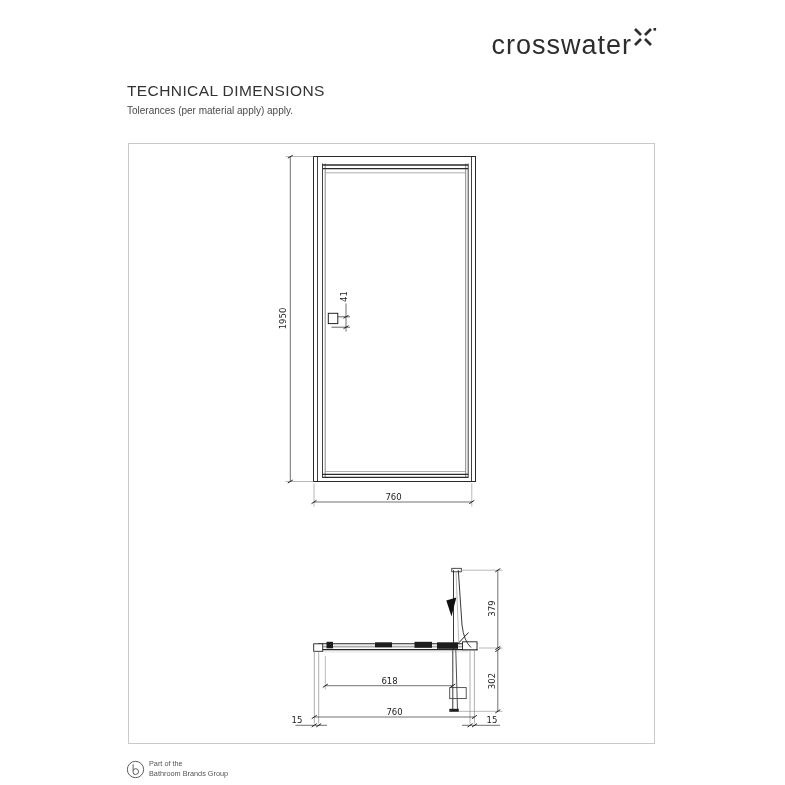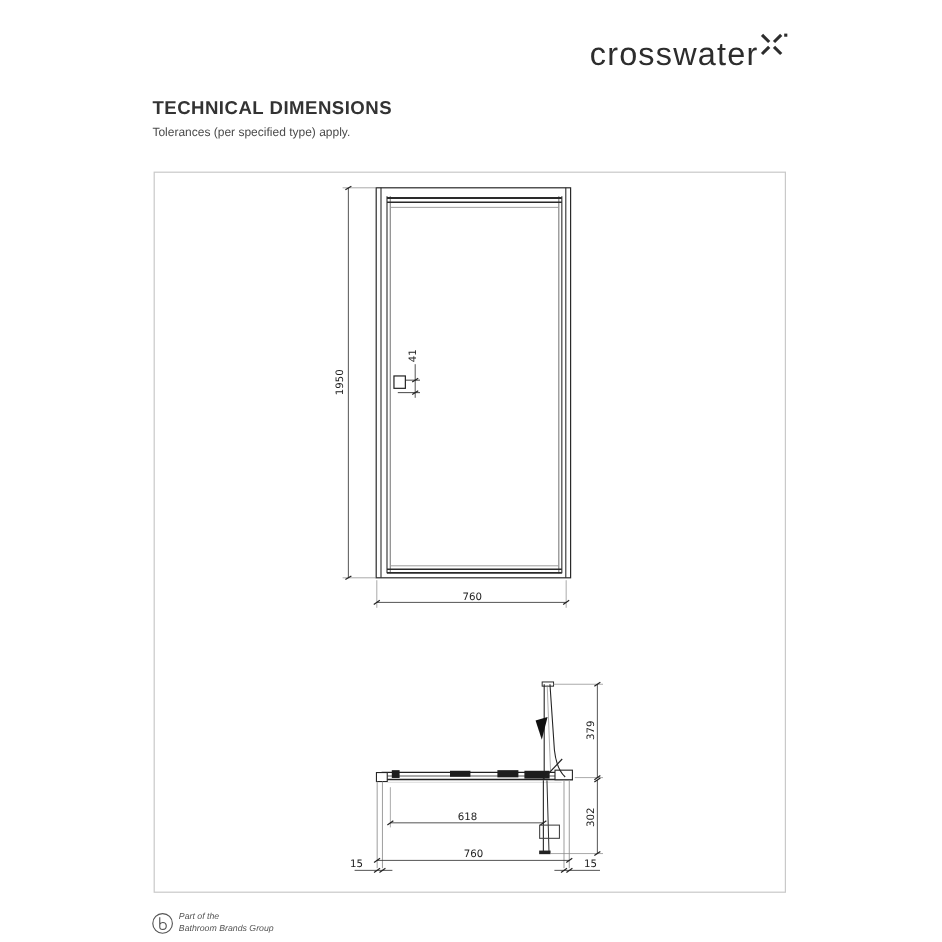--- a/index.html
+++ b/index.html
@@ -10,37 +10,37 @@
   
   .brand{position:absolute;top:27px;left:500px;width:160px;height:34px;}
   .brand-text{
     position:absolute;top:3px;right:28px;font-size:27px;font-weight:400;
     color:#2d2d2d;letter-spacing:1px;line-height:30px;
   }
   .brand-mark{position:absolute;top:0;right:2px;width:26px;height:24px;}
   
   .titleblock{position:absolute;left:127px;top:82px;width:420px;}
   .titleblock h1{
-    margin:0;font-size:15.5px;font-weight:700;color:#333;letter-spacing:.4px;
+    margin:0;font-size:15.5px;font-weight:400;color:#333;letter-spacing:.4px;
   }
   .titleblock p{margin:7px 0 0 0;font-size:10px;color:#4a4a4a;line-height:13.5px;}
   .titleblock p.second{margin-top:4px;}
   
   .drawing-box{
     position:absolute;left:128px;top:143px;width:525px;height:599px;
     border:1px solid #c9c9c9;background:#fff;
   }
   svg.cad{position:absolute;left:0;top:0;width:785px;height:785px;}
   svg.cad text{
     font-family:"DejaVu Sans", sans-serif;font-size:8.5px;fill:#222;
   }
   
   .footer{position:absolute;left:126px;top:759px;width:260px;height:24px;}
   .footer-logo{position:absolute;left:0;top:1px;width:19px;height:19px;}
-  .footer-text{position:absolute;left:23px;top:0;font-size:7.3px;color:#555;line-height:10px;font-style:italic;}
+  .footer-text{position:absolute;left:23px;top:0;font-size:7.3px;color:#555;line-height:10px;}
 </style>
 </head>
 <body>
 
 <div class="page">
 
   <div class="brand">
     <div class="brand-text">crosswater</div>
     <svg class="brand-mark" viewBox="0 0 26 24">
       <g stroke="#2d2d2d" stroke-width="2.6" stroke-linecap="butt" fill="none">
@@ -48,21 +48,21 @@
         <path d="M13,12 L19,18"></path>
         <path d="M19,2 L13,8"></path>
         <path d="M9,12 L3,18"></path>
       </g>
       <rect x="21.5" y="1" width="2.6" height="2.6" fill="#2d2d2d"></rect>
     </svg>
   </div>
 
   <div class="titleblock">
     <h1>TECHNICAL DIMENSIONS</h1>
-    <p class="second">Tolerances (per specified type) apply.</p>
+    <p class="second">Tolerances (per material apply) apply.</p>
   </div>
 
   <div class="drawing-box"></div>
 
   <svg class="cad" viewBox="0 0 785 785">
 
     <g>
 
       <rect x="313.5" y="156.5" width="162" height="325" fill="#fff" stroke="#2a2a2a" stroke-width="1"></rect>
       <line x1="317.5" y1="156.5" x2="317.5" y2="481.5" stroke="#2a2a2a" stroke-width="0.9"></line>

